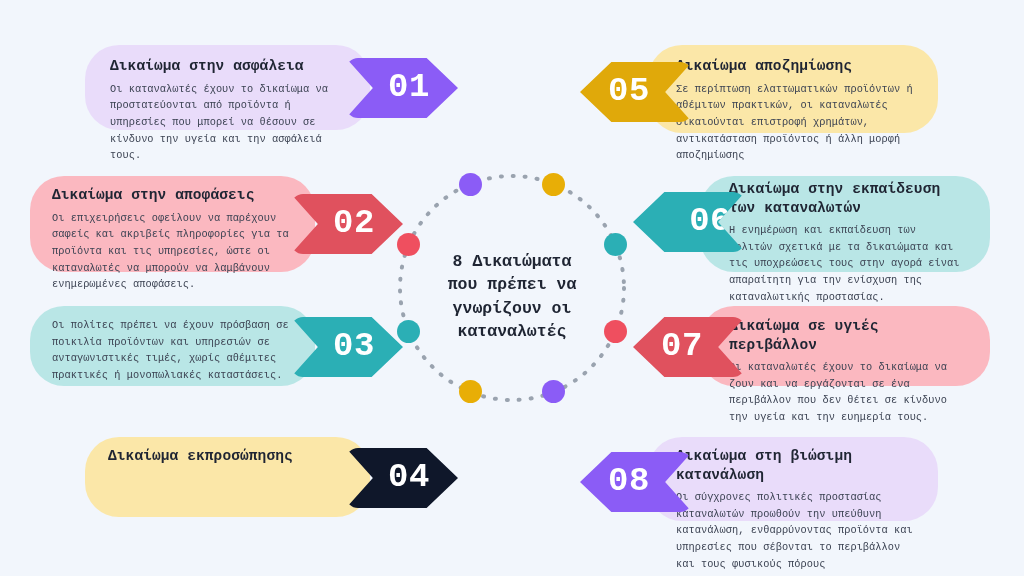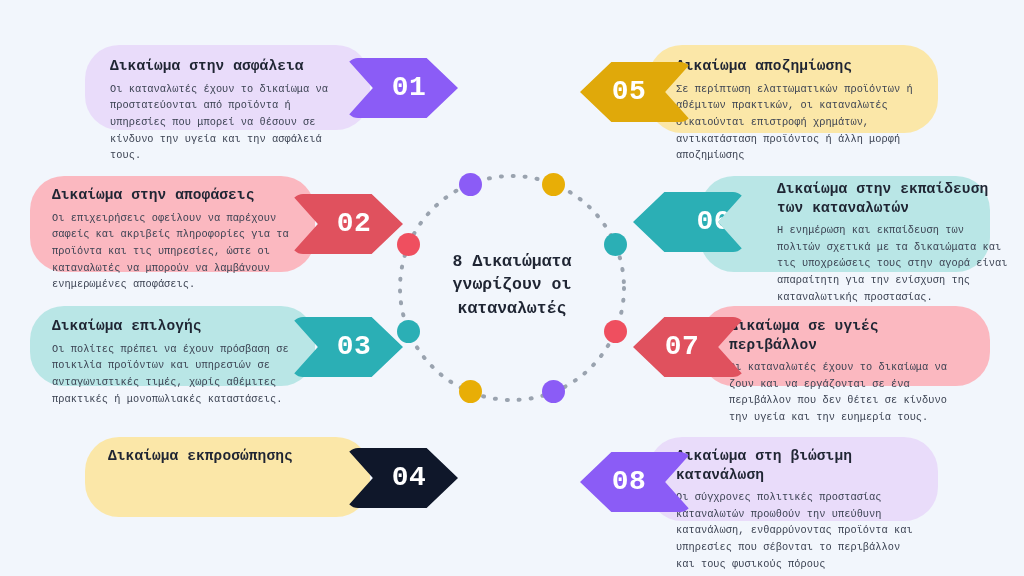--- a/index.html
+++ b/index.html
@@ -17,21 +17,21 @@
   .panel{
     position:absolute;
     border-radius:34px;
     box-sizing:border-box;
   }
   .chev{
     position:absolute;
     display:flex;align-items:center;justify-content:center;
     color:#ffffff;
     font-weight:bold;
-    font-size:28px;
+    font-size:34px;
     letter-spacing:.5px;
   }
   .chev span{position:relative;top:-1px;}
 
   .txt{position:absolute;box-sizing:border-box;}
   .ttl{
     font-size:14.5px;
     font-weight:bold;
     color:#1f2533;
     line-height:1.28;
@@ -87,21 +87,20 @@
       <p class="body">Οι επιχειρήσεις οφείλουν να παρέχουν σαφείς και ακριβείς πληροφορίες για τα προϊόντα και τις υπηρεσίες, ώστε οι καταναλωτές να μπορούν να λαμβάνουν ενημερωμένες αποφάσεις.</p>
     </div>
     <div class="chev" style="left: 291px; top: 194px; width: 98px; height: 60px; background: rgb(224, 81, 94); clip-path: polygon(0% 0%, 72% 0%, 100% 50%, 72% 100%, 0% 100%, 24% 50%); border-radius: 12px; padding-left: 14px;">
       <span>02</span>
     </div>
   </div>
 
   <div class="card">
     <div class="panel" style="left: 30px; top: 306px; width: 285px; height: 80px; background: rgb(185, 230, 230);"></div>
     <div class="txt" style="left:52px;top:317px;width:240px;">
-      <p class="ttl">Δικαίωμα επιλογής</p>
       <p class="body">Οι πολίτες πρέπει να έχουν πρόσβαση σε ποικιλία προϊόντων και υπηρεσιών σε ανταγωνιστικές τιμές, χωρίς αθέμιτες πρακτικές ή μονοπωλιακές καταστάσεις.</p>
     </div>
     <div class="chev" style="left: 291px; top: 317px; width: 98px; height: 60px; background: rgb(43, 175, 181); clip-path: polygon(0% 0%, 72% 0%, 100% 50%, 72% 100%, 0% 100%, 24% 50%); border-radius: 12px; padding-left: 14px;">
       <span>03</span>
     </div>
   </div>
 
   <div class="card">
     <div class="panel" style="left: 85px; top: 437px; width: 285px; height: 80px; background: rgb(251, 231, 168);"></div>
     <div class="txt" style="left:108px;top:447px;width:240px;">
@@ -118,21 +117,21 @@
       <p class="ttl">Δικαίωμα αποζημίωσης</p>
       <p class="body">Σε περίπτωση ελαττωματικών προϊόντων ή αθέμιτων πρακτικών, οι καταναλωτές δικαιούνται επιστροφή χρημάτων, αντικατάσταση προϊόντος ή άλλη μορφή αποζημίωσης</p>
     </div>
     <div class="chev" style="left: 580px; top: 62px; width: 98px; height: 60px; background: rgb(224, 169, 10); clip-path: polygon(28% 0%, 100% 0%, 76% 50%, 100% 100%, 28% 100%, 0% 50%); border-radius: 12px; padding-right: 14px;">
       <span>05</span>
     </div>
   </div>
 
   <div class="card">
     <div class="panel" style="left: 700px; top: 176px; width: 290px; height: 96px; background: rgb(185, 230, 230);"></div>
-    <div class="txt" style="left:729px;top:180px;width:236px;margin-left:48px;">
+    <div class="txt" style="left:729px;top:180px;width:236px;">
       <p class="ttl">Δικαίωμα στην εκπαίδευση των καταναλωτών</p>
       <p class="body">Η ενημέρωση και εκπαίδευση των πολιτών σχετικά με τα δικαιώματα και τις υποχρεώσεις τους στην αγορά είναι απαραίτητη για την ενίσχυση της καταναλωτικής προστασίας.</p>
     </div>
     <div class="chev" style="left: 633px; top: 192px; width: 98px; height: 60px; background: rgb(43, 175, 181); clip-path: polygon(28% 0%, 100% 0%, 76% 50%, 100% 100%, 28% 100%, 0% 50%); border-radius: 12px; padding-right: 14px; justify-content: flex-end;">
       <span>06</span>
     </div>
   </div>
 
   <div class="card">
     <div class="panel" style="left: 700px; top: 306px; width: 290px; height: 80px; background: rgb(251, 184, 192);"></div>
@@ -155,20 +154,21 @@
       <span>08</span>
     </div>
   </div>
 
   <div id="center">
     <svg id="ringsvg" width="260" height="256">
       <circle id="ringcircle" cx="130" cy="128" r="112" fill="none" stroke="#9aa3af" stroke-width="4" stroke-linecap="round" stroke-dasharray="1 11"></circle>
     </svg>
     <div id="center-title">
         <div>8 Δικαιώματα</div>
+        <div>που πρέπει να</div>
         <div>γνωρίζουν οι</div>
         <div>καταναλωτές</div>
       </div>
   <div class="dot" style="left: 76.5441px; top: 12.6554px; width: 23px; height: 23px; background: rgb(139, 92, 246);"></div>
       <div class="dot" style="left: 160.456px; top: 12.6554px; width: 23px; height: 23px; background: rgb(232, 174, 6);"></div>
       <div class="dot" style="left: 221.597px; top: 72.7381px; width: 23px; height: 23px; background: rgb(43, 175, 181);"></div>
       <div class="dot" style="left: 221.597px; top: 160.262px; width: 23px; height: 23px; background: rgb(239, 79, 95);"></div>
       <div class="dot" style="left: 160.456px; top: 220.345px; width: 23px; height: 23px; background: rgb(139, 92, 246);"></div>
       <div class="dot" style="left: 76.5441px; top: 220.345px; width: 23px; height: 23px; background: rgb(232, 174, 6);"></div>
       <div class="dot" style="left: 15.4035px; top: 160.262px; width: 23px; height: 23px; background: rgb(43, 175, 181);"></div>

